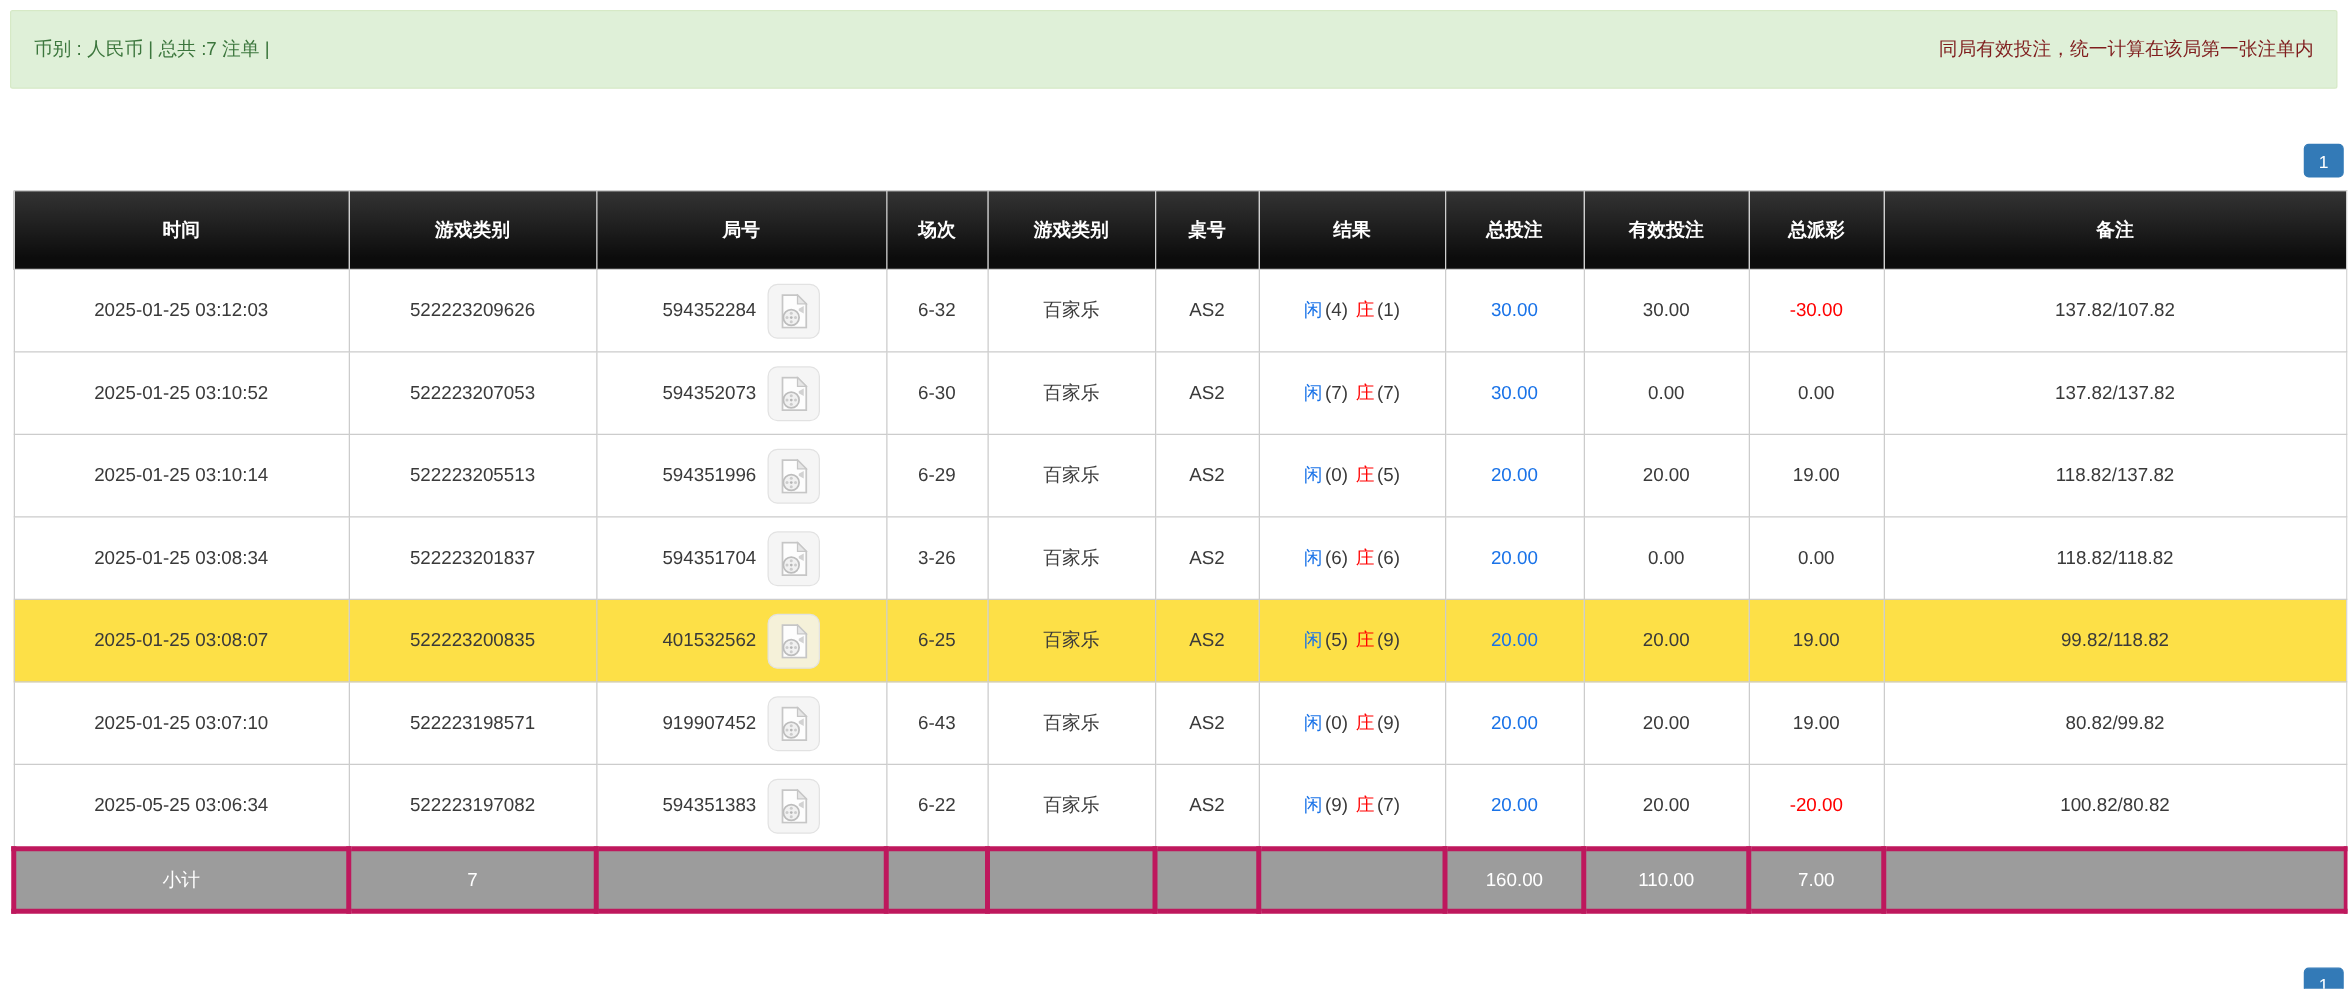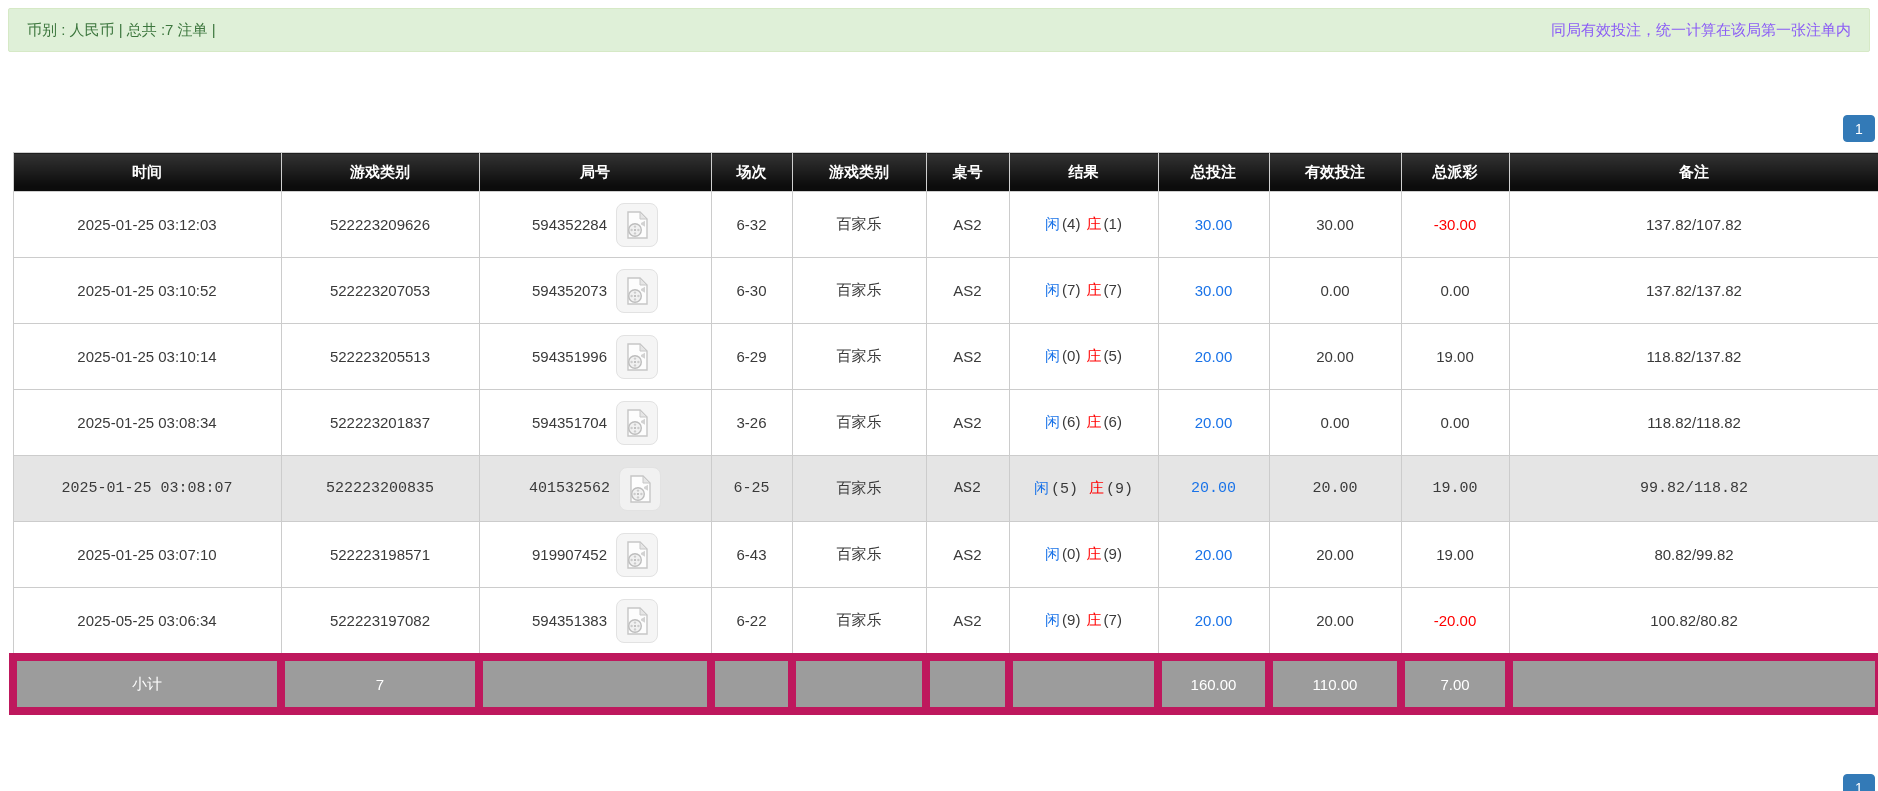--- a/index.html
+++ b/index.html
@@ -3,56 +3,56 @@
 <meta charset="utf-8">
 <style>
   html,body{margin:0;padding:0;}
   body{
     width:1878px;height:791px;position:relative;overflow:hidden;
     background:#fff;font-family:"Liberation Sans","DejaVu Sans",sans-serif;
     -webkit-font-smoothing:antialiased;
   }
   
   .alert-bar{
-    position:absolute;left:8px;right:8px;top:8px;height:44px;
+    position:absolute;left:8px;right:8px;top:8px;height:63px;
     background:#dff0d8;border:1px solid #d6e9c6;border-radius:2px;
     display:flex;align-items:center;justify-content:space-between;
     padding:0 18px;box-sizing:border-box;font-size:15px;
   }
   .alert-left{color:#3c763d;}
-  .alert-right{color:#8b5cf6;}
+  .alert-right{color:#7f1d1d;}
   
   .pager{
     position:absolute;right:3px;width:32px;height:27px;box-sizing:border-box;
     background:#337ab7;border:1px solid #337ab7;border-radius:4px;
     color:#fff;font-size:14px;display:flex;align-items:center;justify-content:center;
     cursor:pointer;
   }
   .pager.top{top:115px;}
   .pager.bottom{top:774px;}
   
   table.records{
     position:absolute;left:9px;top:152px;width:1866px;
     border-collapse:collapse;table-layout:fixed;
     font-size:15px;color:#3a3a3a;
   }
   table.records thead th{
     background:linear-gradient(#333 0%,#0c0c0c 85%);
     color:#fff;font-weight:bold;height:38px;
     border:1px solid #cfcfcf;text-align:center;vertical-align:middle;
-    font-size:15px;padding:0;font-family:Liberation Serif, serif;
+    font-size:15px;padding:12px;font-family:Liberation Serif, serif;
   }
   table.records tbody td{
     background:#fff;height:65px;border:1px solid #ccc;
     text-align:center;vertical-align:middle;padding:0 4px;
   }
-  table.records tbody tr.highlight td{background:#e5e5e5;font-family:Liberation Mono, monospace;}
+  table.records tbody tr.highlight td{background:#fde047;}
   table.records tfoot td{
     background:#9c9c9c;color:#fff;height:44px;
-    border:8px solid #be185d;text-align:center;vertical-align:middle;
+    border:4px solid #be185d;text-align:center;vertical-align:middle;
   }
   .c-blue{color:#1a73e8;}
   .c-red{color:#ff0000;}
   .paren{color:#3a3a3a;}
   .result-cell span{margin:0 1px;}
   
   .round-wrap{display:flex;align-items:center;justify-content:center;gap:9px;}
   .video-btn{
     width:42px;height:44px;border-radius:8px;flex:0 0 auto;
     background:rgba(243,243,243,0.85);border:1px solid #e2e2e2;

